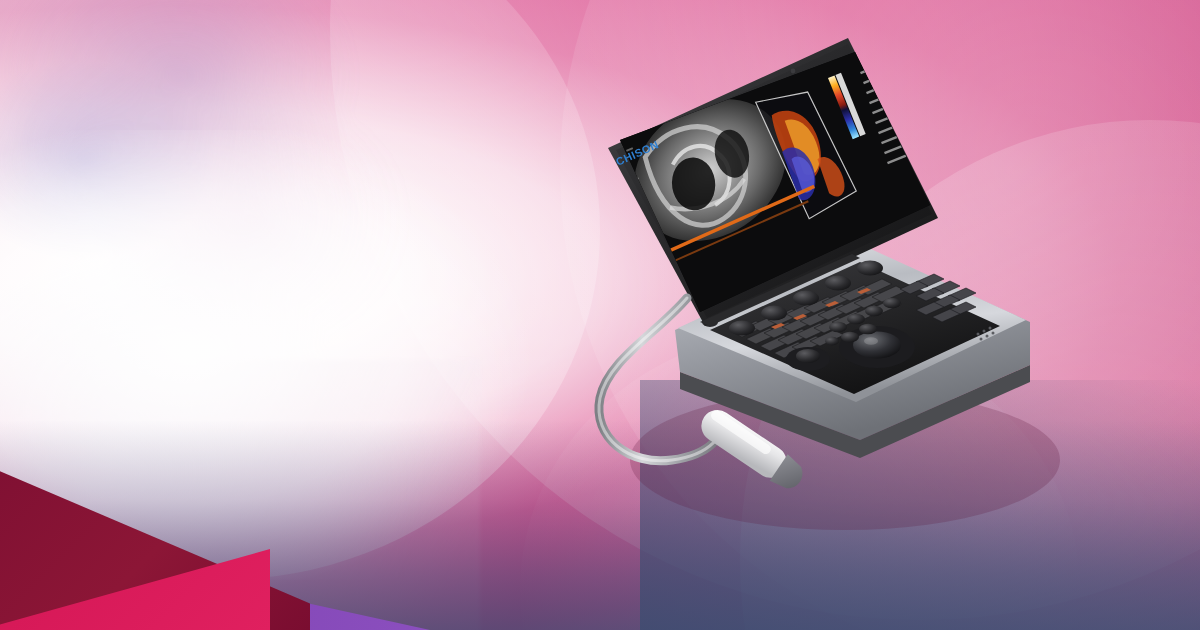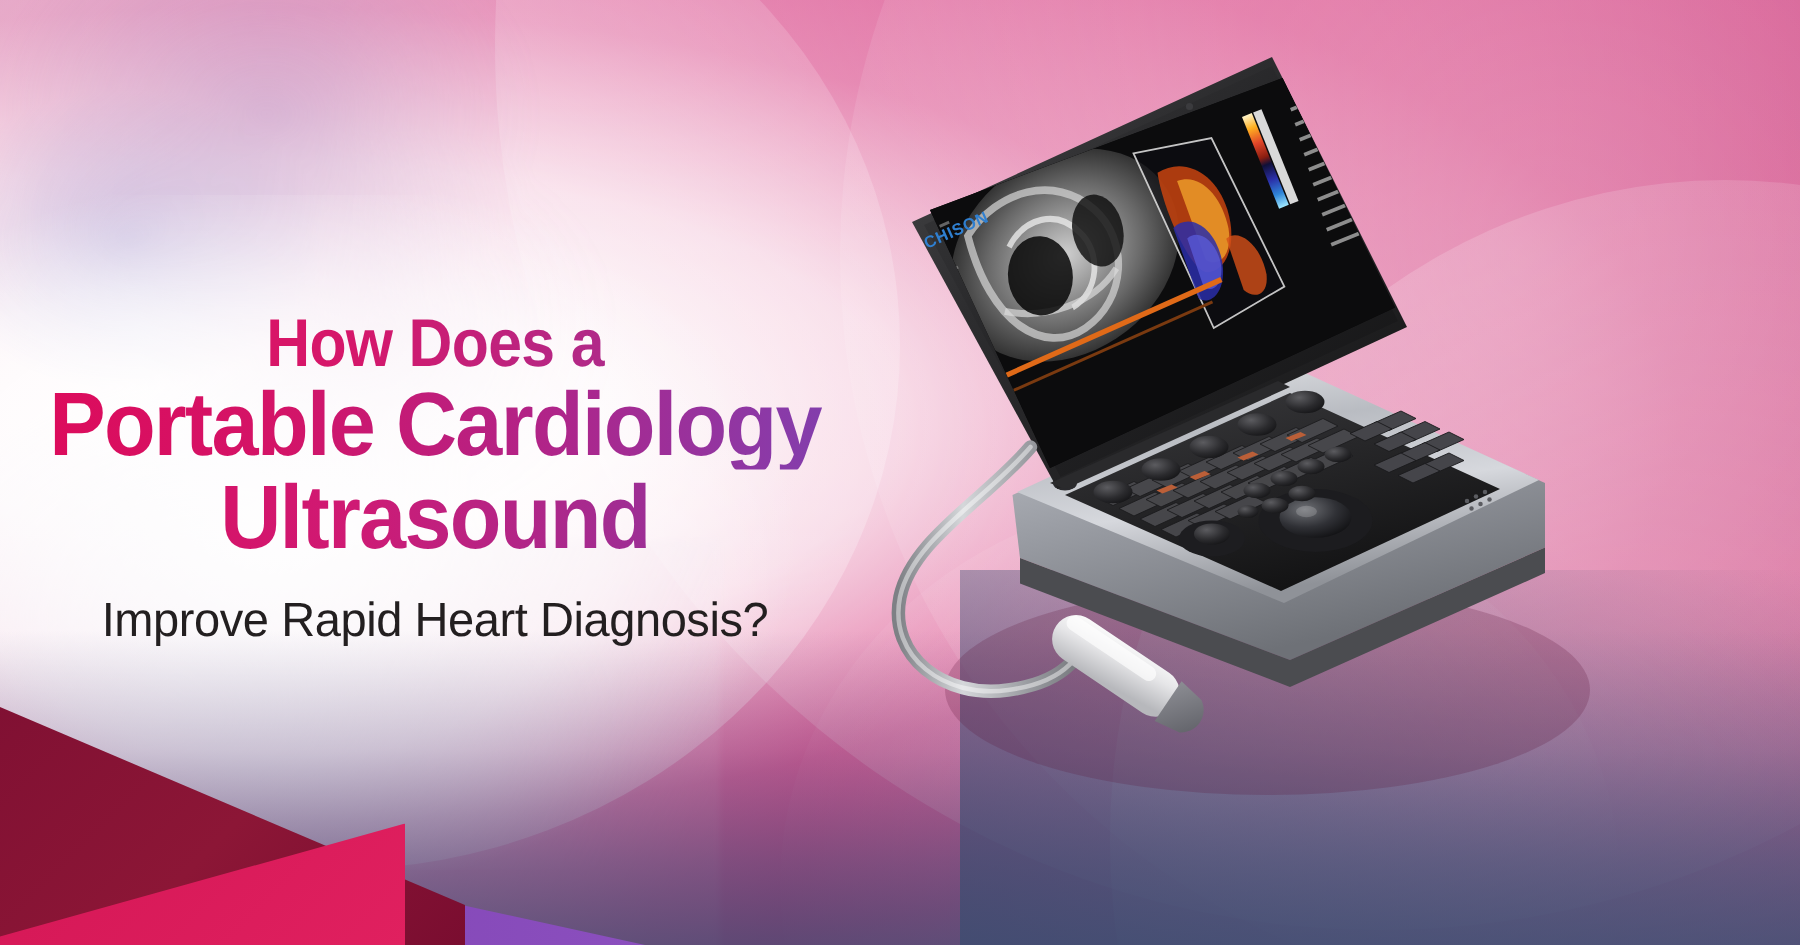--- a/index.html
+++ b/index.html
@@ -351,20 +351,14 @@
       <path d="M127,268 C96,304 48,330 40,368 C32,408 70,436 112,430 C150,425 168,404 160,386" fill="none" stroke="url(#cableG)" stroke-width="9" stroke-linecap="round"></path>
       <path d="M127,268 C96,304 48,330 40,368 C32,408 70,436 112,430 C150,425 168,404 160,386" fill="none" stroke="rgba(255,255,255,.45)" stroke-width="3" stroke-linecap="round"></path>
       <g transform="translate(158,388) rotate(34)">
         <rect x="-12" y="-9" width="96" height="32" rx="16" fill="url(#probeG)"></rect>
         <rect x="-8" y="-6" width="70" height="10" rx="5" fill="rgba(255,255,255,.65)"></rect>
         <path d="M78,-9 L96,-6 C106,0 106,14 96,20 L78,23 Z" fill="url(#probeTipG)"></path>
       </g>
     </svg>
   </div>
 
-  <div class="copy">
-    <span class="line l1">How Does a</span>
-    <span class="line l2">Portable Cardiology</span>
-    <span class="line l3">Ultrasound</span>
-    <span class="line l4">Improve Rapid Heart Diagnosis?</span>
-  </div>
 
 </div>
 
 </body></html>

